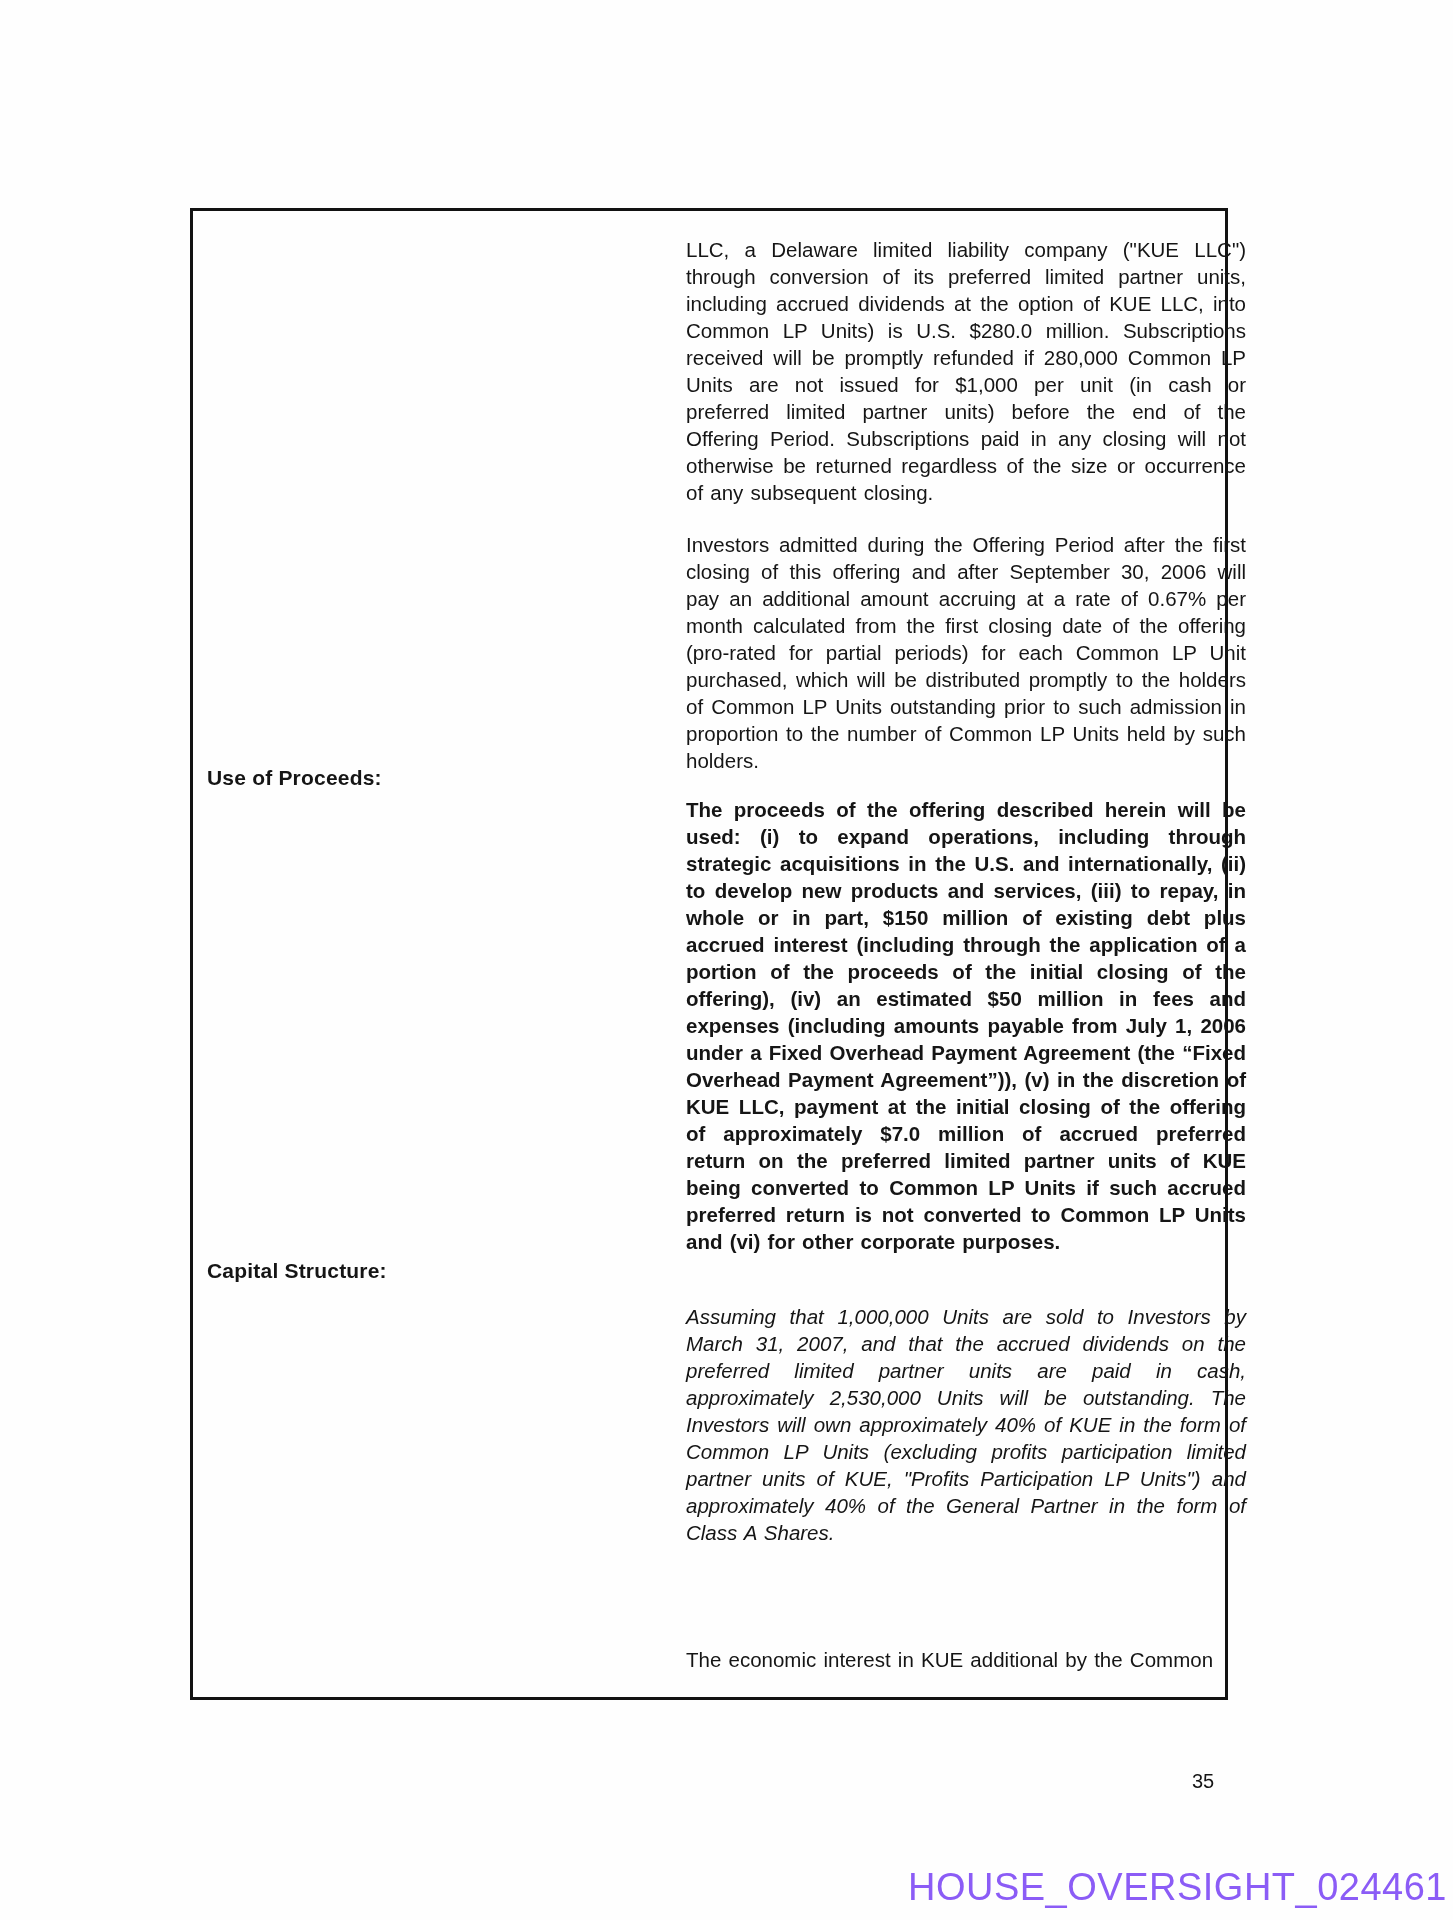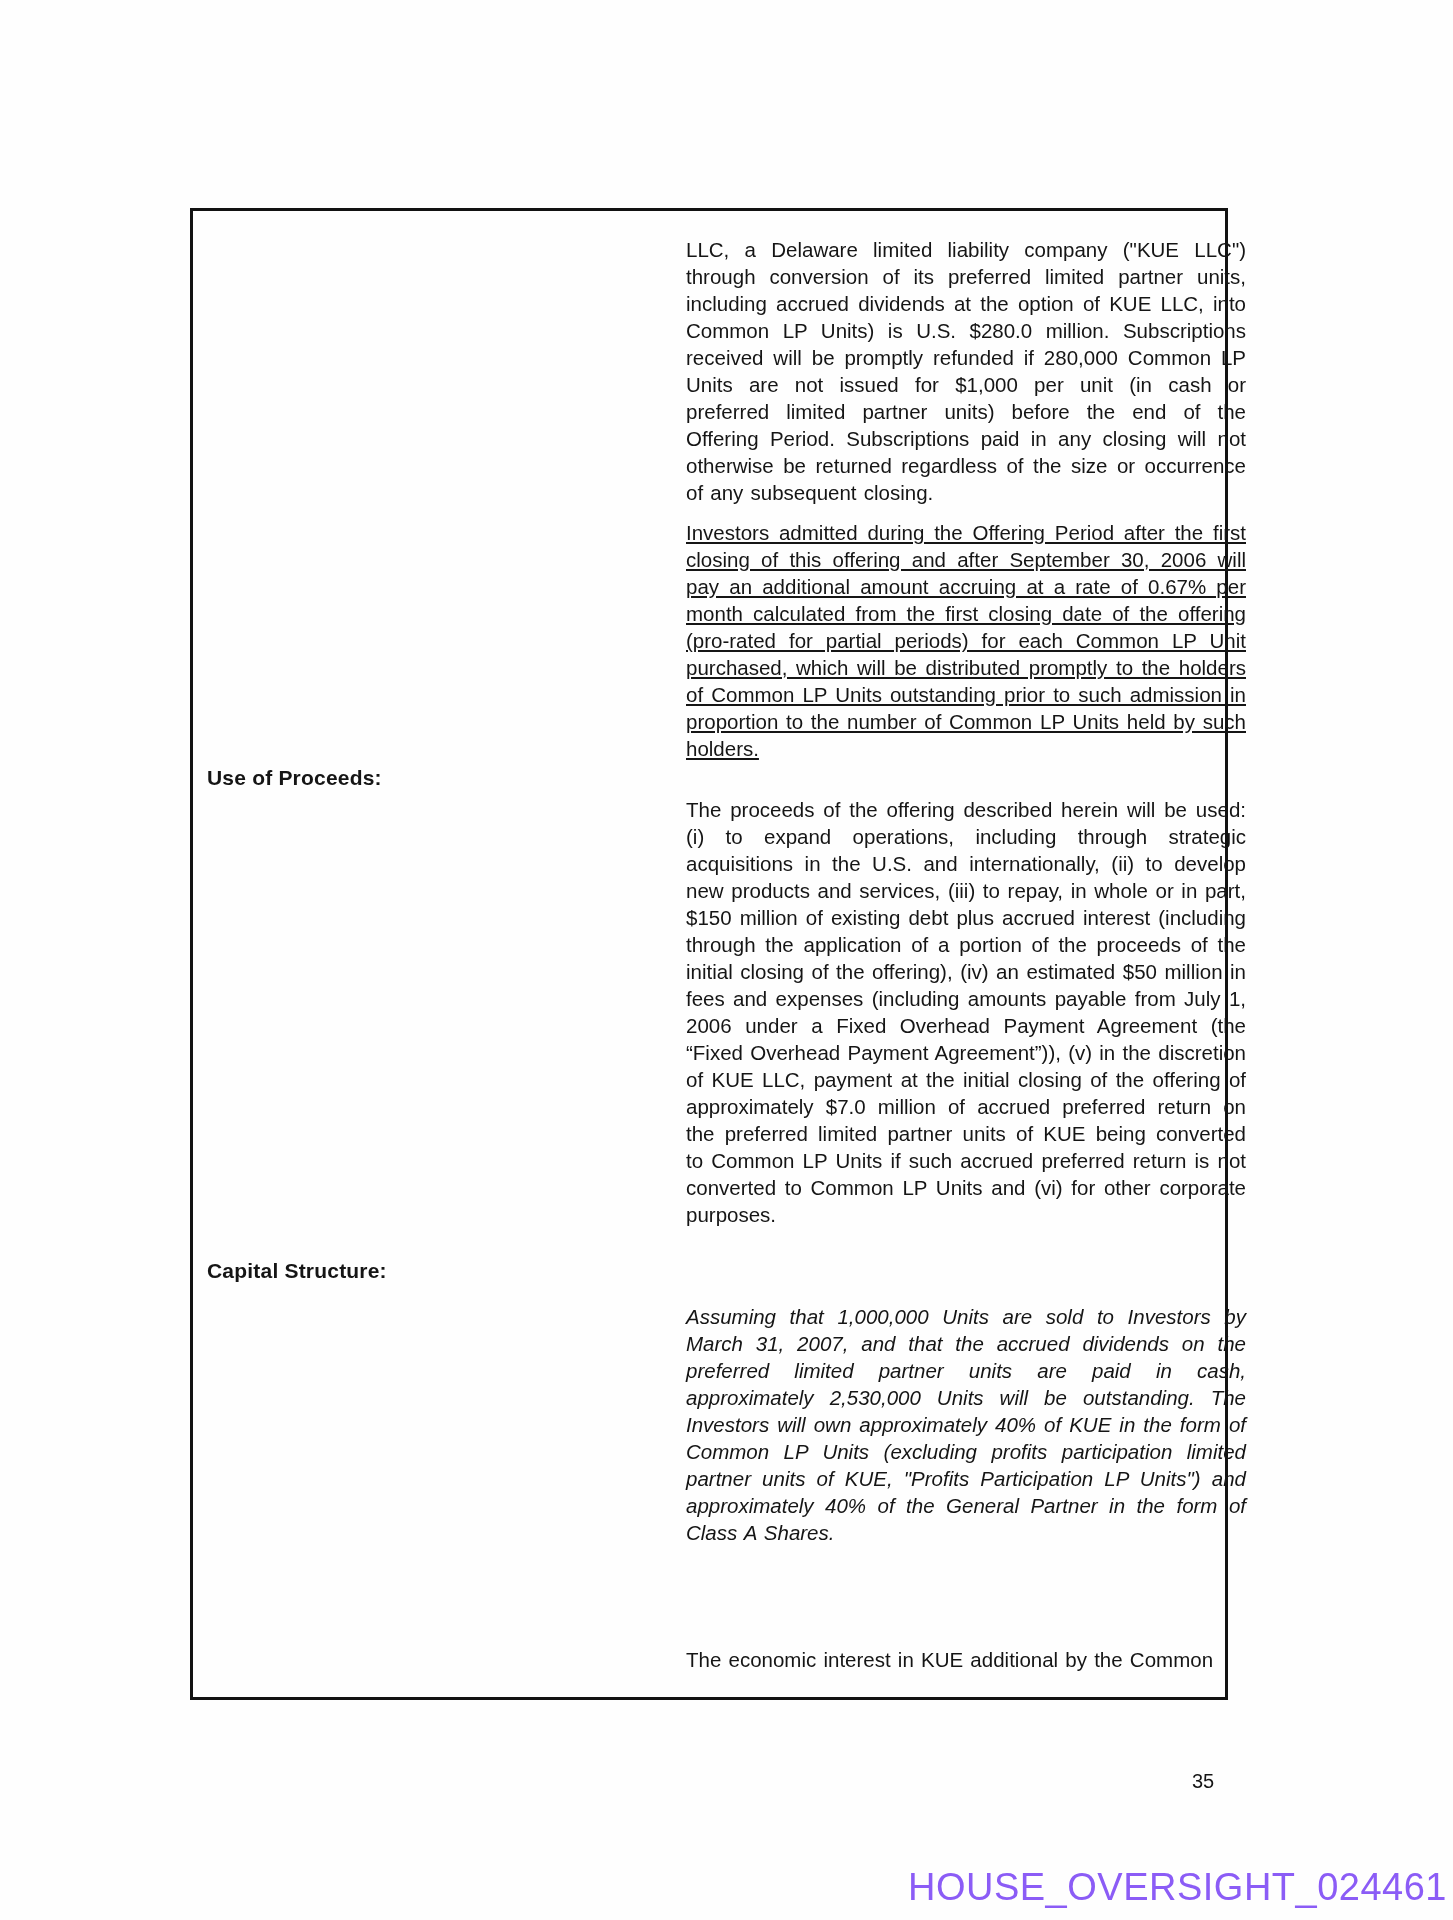--- a/index.html
+++ b/index.html
@@ -40,22 +40,22 @@
     position: absolute;
     left: 462px;
     width: 560px;
     font-size: 20.5px;
     line-height: 27px;
     text-align: justify;
     word-spacing: 1.5px;
     margin-left: 31px;
   }
   .para-1 { top: 25px; }
-  .para-2 { top: 308px; text-decoration: underline; }
-  .para-3 { top: 585px; }
+  .para-2 { top: 320px; }
+  .para-3 { top: 585px; font-weight: bold; }
   .para-4 { top: 1092px; font-style: italic; }
   .para-5 { top: 1308px; }
   .para-6 { top: 1435px; }
   .page-number {
     position: absolute;
     left: 1192px;
     top: 1770px;
     font-size: 20px;
   }
   .bates {

